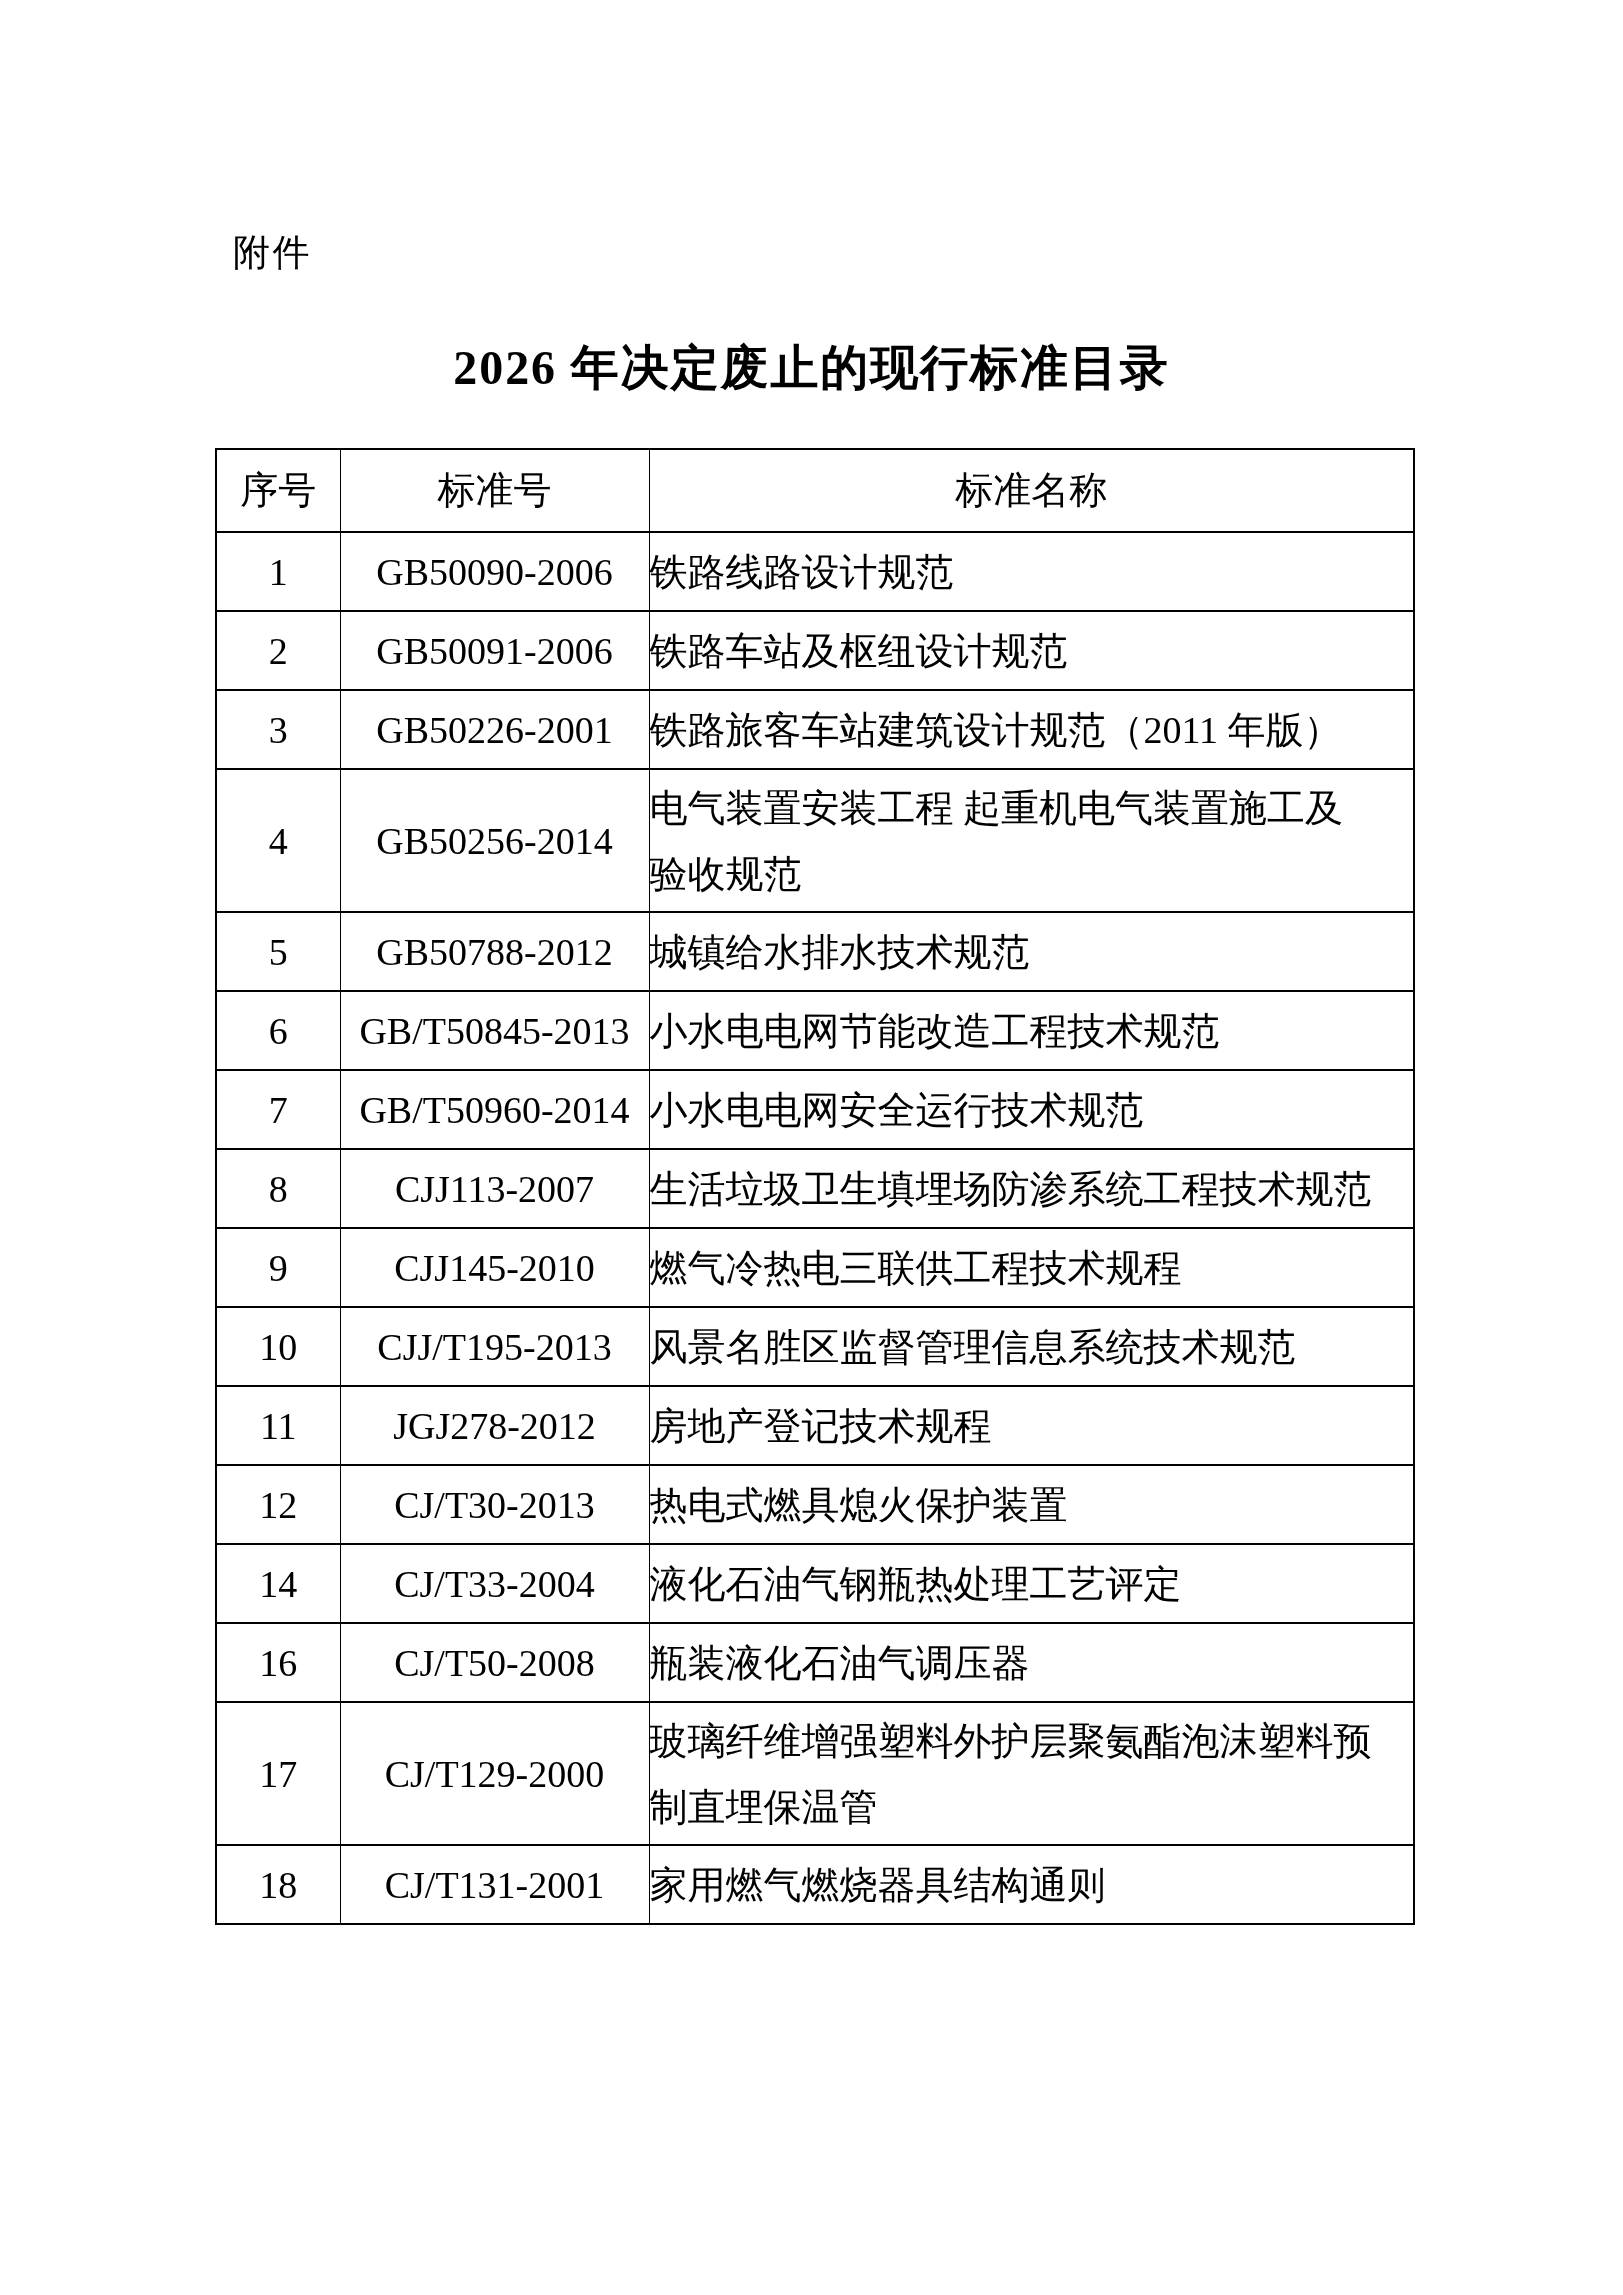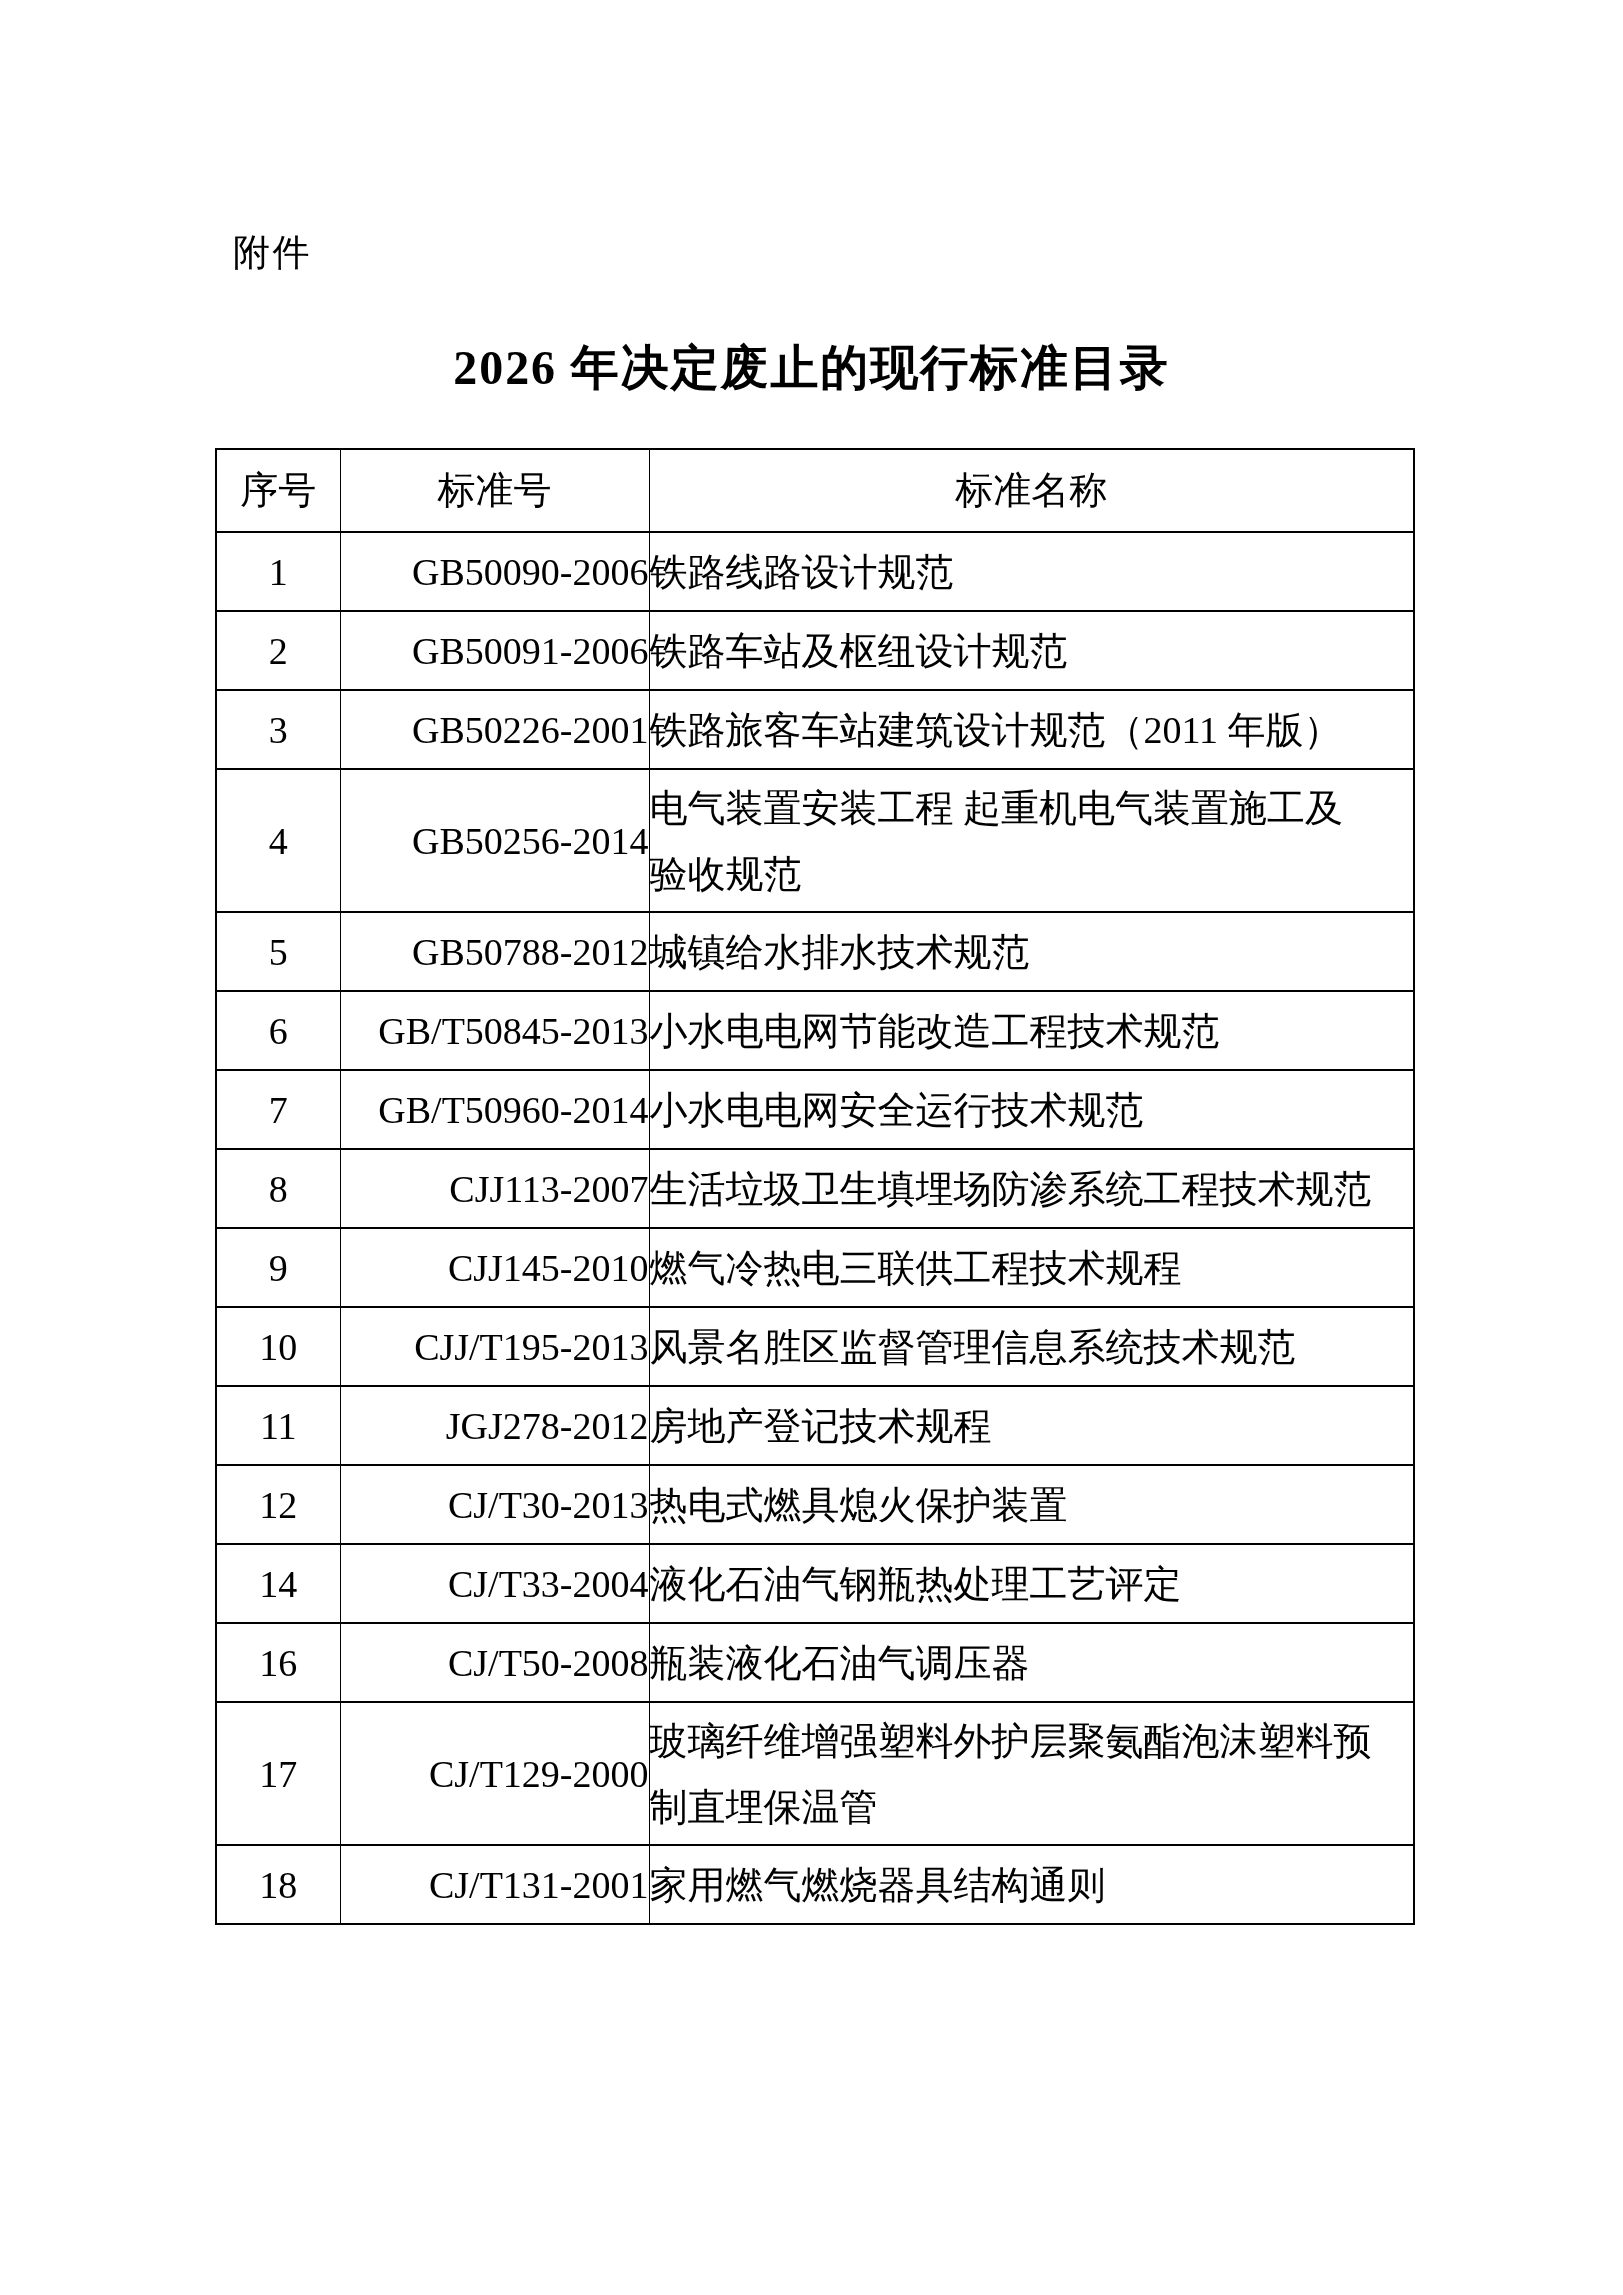--- a/index.html
+++ b/index.html
@@ -64,21 +64,21 @@
     border: 2.5px solid #000000;
   }
   tr.header-row { height: 83px; }
   tr.data-row { height: 79px; }
   tr.data-row.tall { height: 143px; }
   th.col-no, td.col-no {
     text-align: center;
   }
   th.col-code { text-align: center; }
   td.col-code {
-    text-align: right;
+    text-align: center;
     padding-left: 16.5px;
     padding-right: 5px;
   }
   th.col-name { text-align: center; margin-top: 24px; }
   td.col-name {
     text-align: left;
     padding-left: 20px;
     padding-right: 10px;
     line-height: 66px;
     white-space: pre-line;

